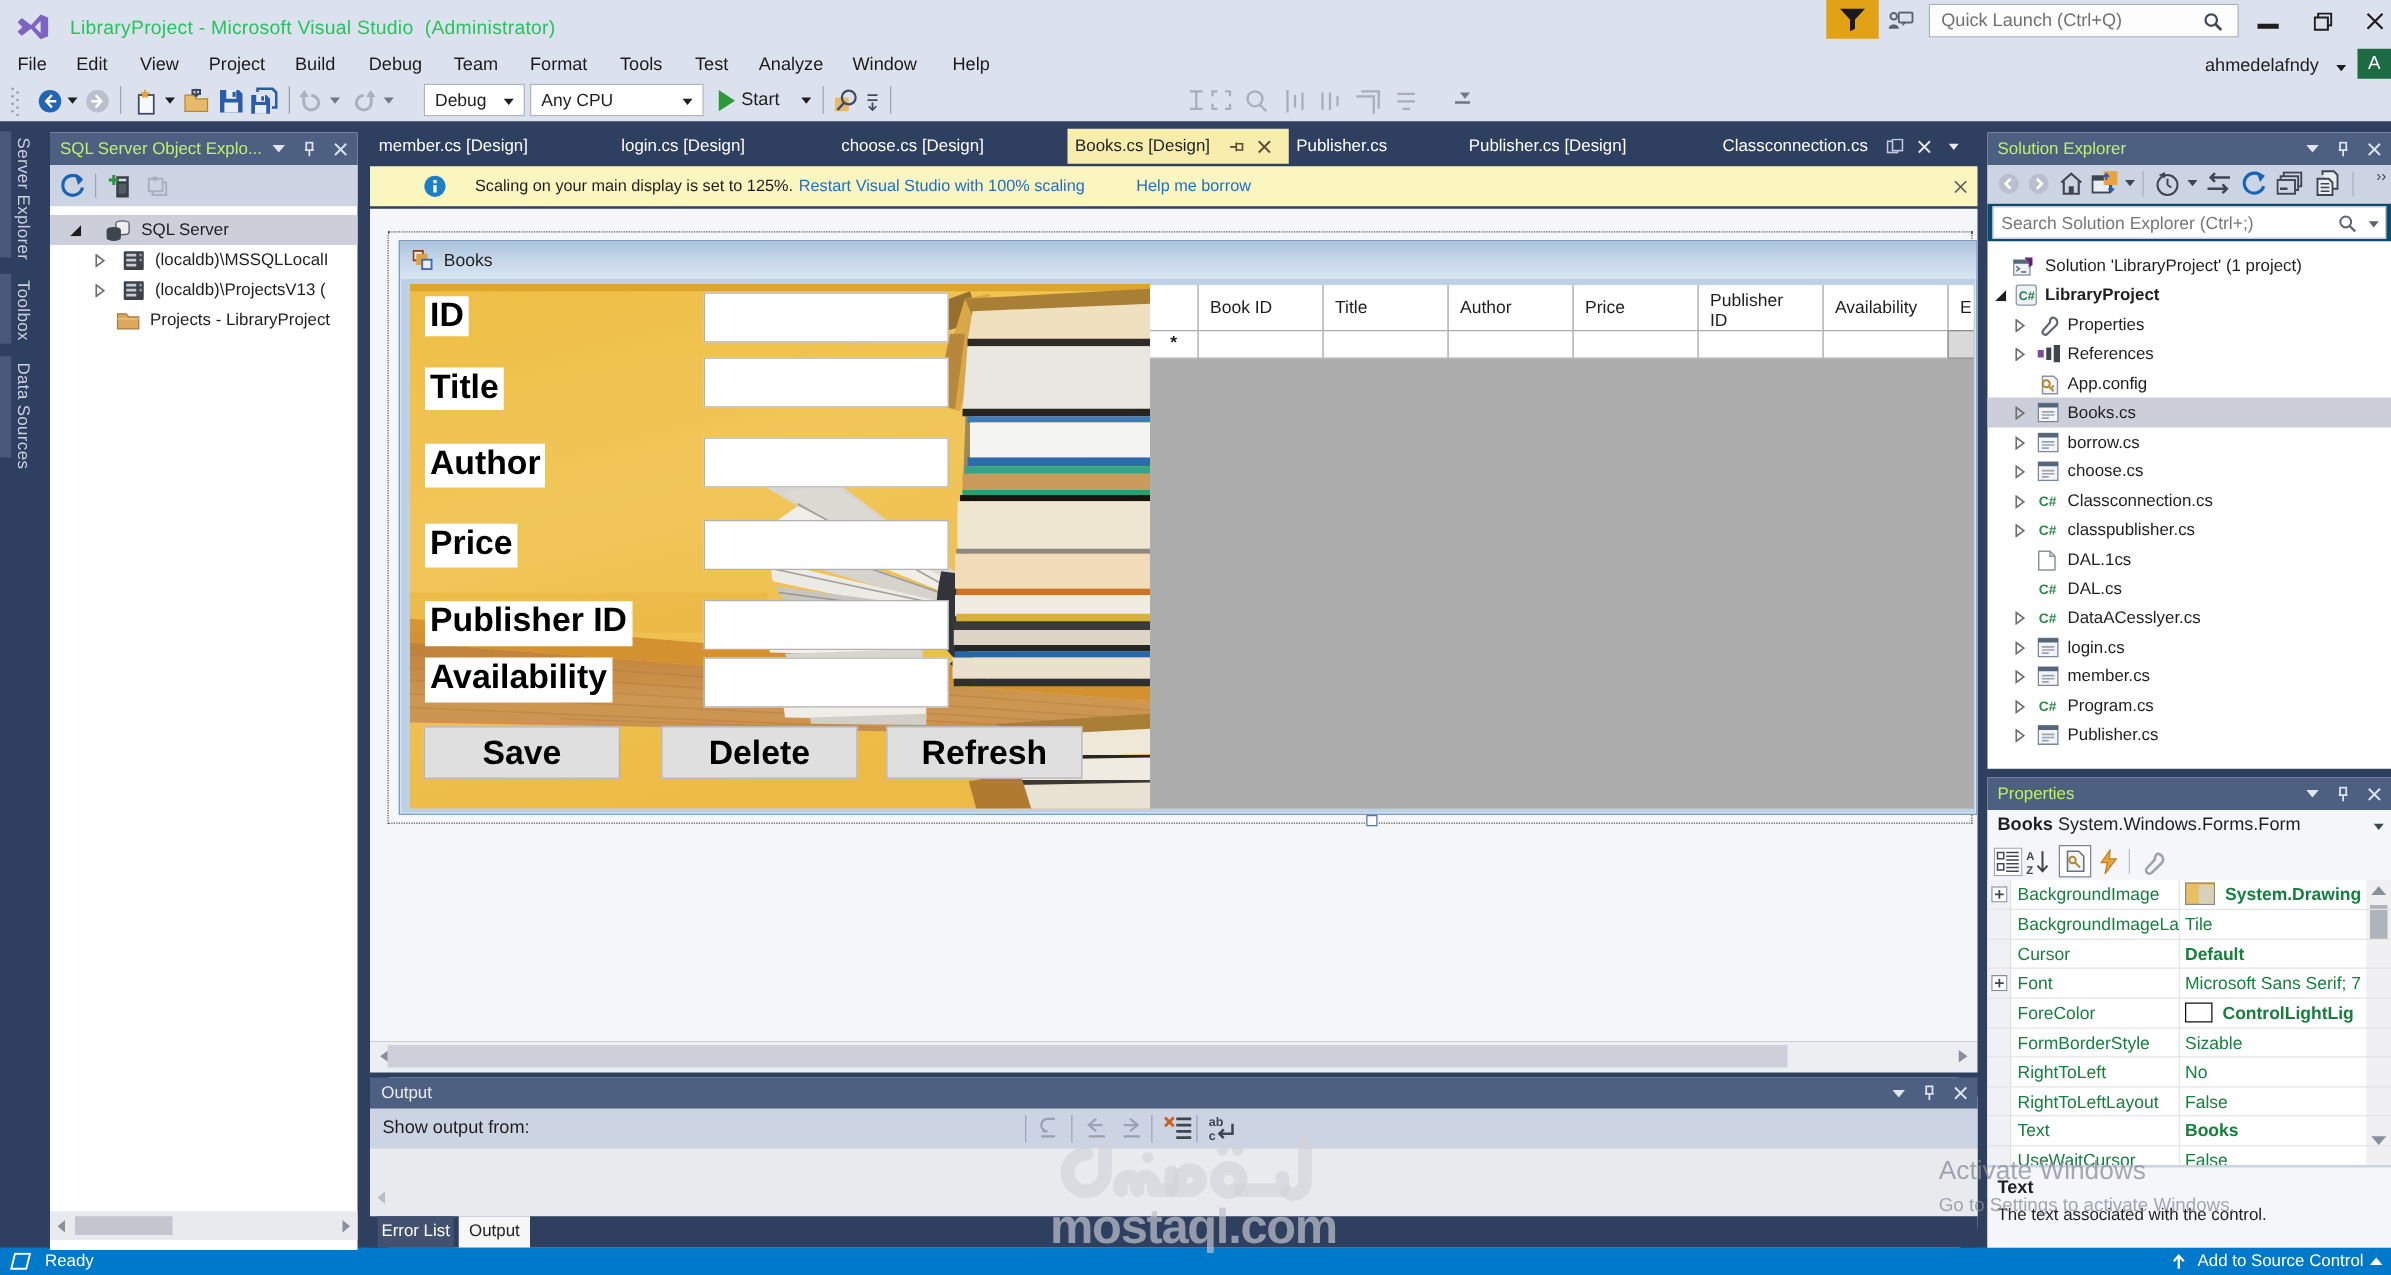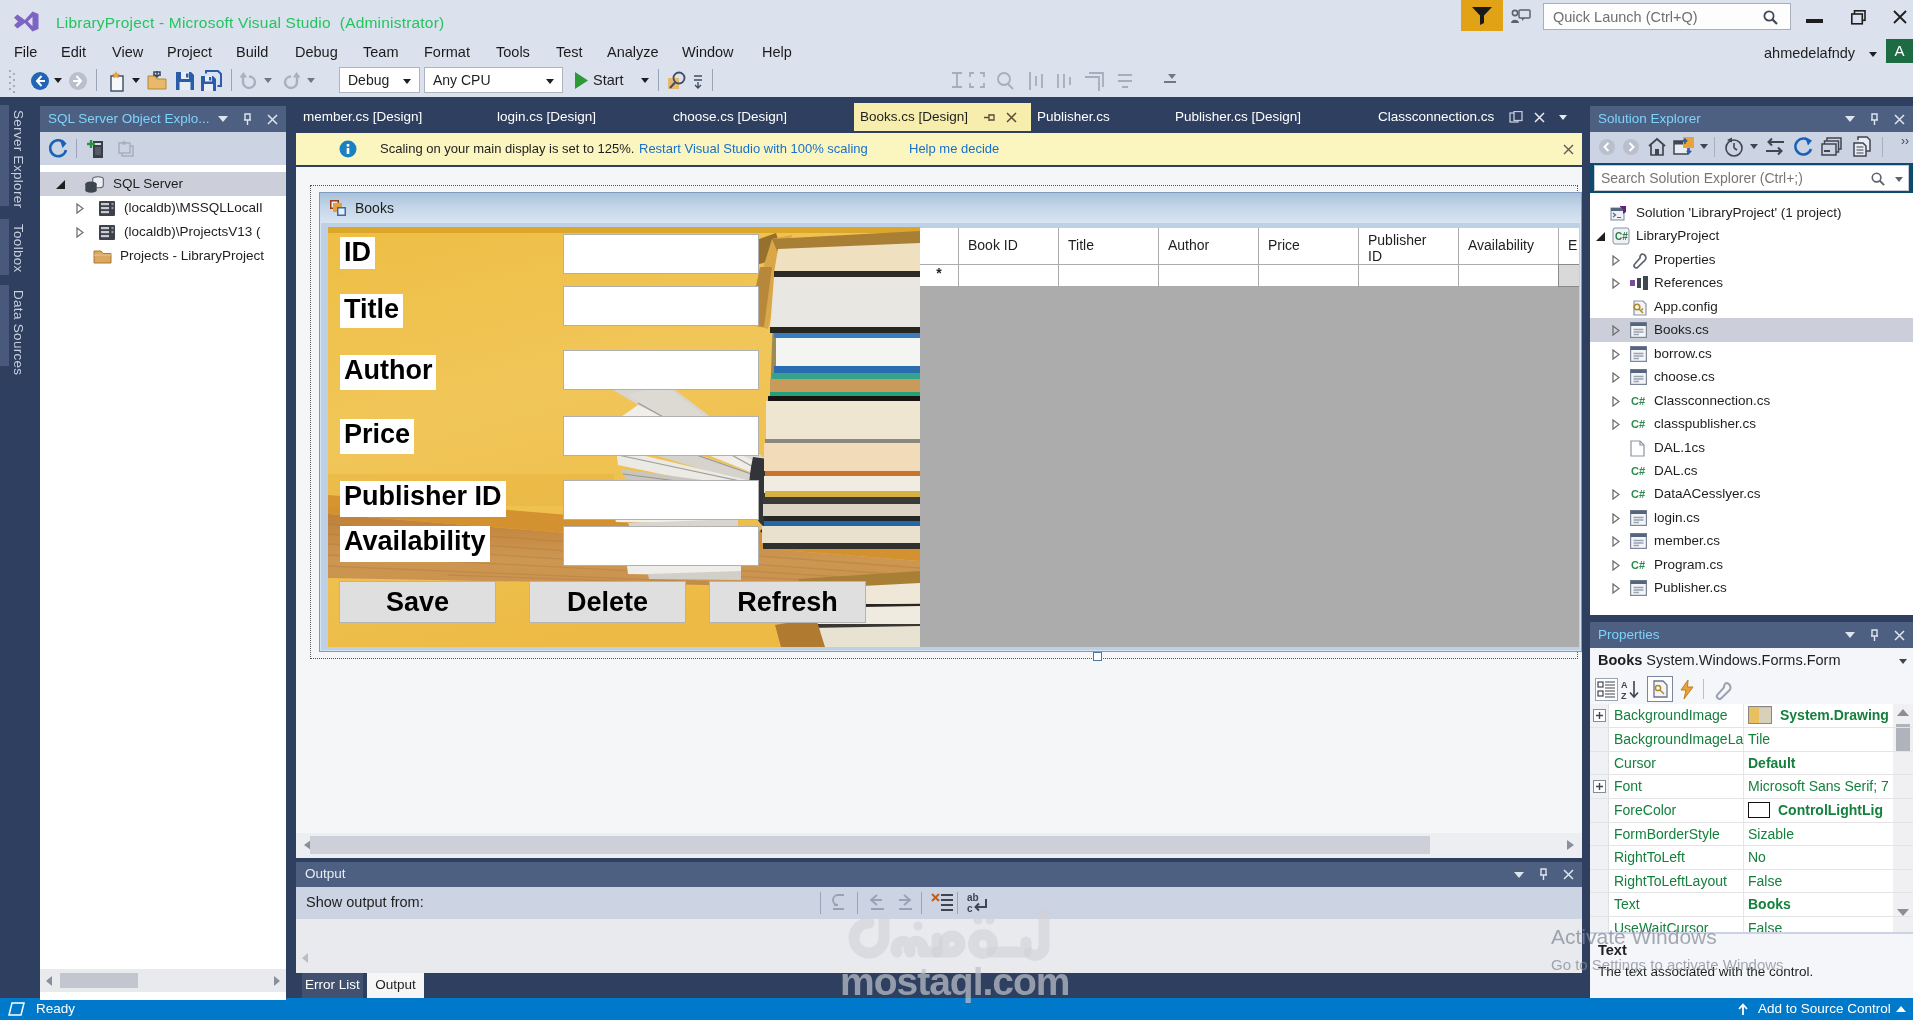--- a/index.html
+++ b/index.html
@@ -29,21 +29,21 @@
 
 #statusbar { position:absolute; left:0; top:998px; width:1913px; height:22px; background:#0079cb; color:#fff; font-size:13.5px; }
 
 
 .vtab { position:absolute; left:0; width:34px; color:#c9d0de; }
 .vtab .chip { position:absolute; left:0; top:0; width:9px; height:100%; background:#49597b; }
 .vtab span { position:absolute; left:11px; top:5px; writing-mode:vertical-lr; font-size:13.5px; white-space:nowrap; letter-spacing:0.3px; }
 
 
 .panel { position:absolute; background:#fff; }
-.ptitle { position:absolute; left:0; top:0; right:0; height:26px; background:#4d6082; color:#7dd3fc; font-size:13.5px; line-height:25px; padding-left:8px; }
+.ptitle { position:absolute; left:0; top:0; right:0; height:26px; background:#4d6082; color:#bef264; font-size:13.5px; line-height:25px; padding-left:8px; }
 .ptools { position:absolute; right:8px; top:0; height:26px; display:flex; align-items:center; gap:14px; }
 .tree { font-size:13.5px; color:#1e1e1e; }
 .trow { position:absolute; height:24px; line-height:24px; white-space:nowrap; }
 .selrow { background:#ccceda; }
 
 
 #tabrow { position:absolute; left:296px; top:103px; width:1286px; height:28px; color:#ffffff; font-size:13.5px; }
 .tab { position:absolute; top:0; height:28px; line-height:28px; white-space:nowrap; }
 #scalebar { position:absolute; left:296px; top:133px; width:1286px; height:32px; background:#fbf5c0; font-size:13px; color:#1e1e1e; }
 #designer { position:absolute; left:296px; top:167px; width:1286px; height:666px; background:#f5f6f8; overflow:hidden; }
@@ -370,21 +370,21 @@
 </div>
 
 <div id="scalebar">
   <svg class="abs" style="left:43px;top:7px" width="18" height="18" viewBox="0 0 18 18">
       <circle cx="9" cy="9" r="8.5" fill="#1a80c4"></circle>
       <rect x="7.7" y="4" width="2.6" height="2.6" fill="#fff"></rect>
       <rect x="7.7" y="8" width="2.6" height="6" fill="#fff"></rect>
     </svg>
   <div class="abs" style="left:84px;top:8px">Scaling on your main display is set to 125%.</div>
   <div class="abs" style="left:343px;top:8px;color:#1a70c8">Restart Visual Studio with 100% scaling</div>
-  <div class="abs" style="left:613px;top:8px;color:#1a70c8">Help me decide</div>
+  <div class="abs" style="left:613px;top:8px;color:#1a70c8">Help me borrow</div>
   <svg class="abs" style="left:1267px;top:11px" width="11" height="11" viewBox="0 0 11 11">
       <path d="M1 1 L10 10 M10 1 L1 10" stroke="#5a5a5a" stroke-width="1.4"></path>
     </svg>
 </div>
 
 <div id="designer">
   <div id="formsel"></div>
 
   <div id="formwin">
     <div id="formtitle">
@@ -673,21 +673,21 @@
       <span style="position:absolute;left:46px">Solution 'LibraryProject' (1 project)</span>
     </div>
     <div class="trow" style="top:23px;width:100%">
       <svg class="abs" style="left:6px;top:8px" width="9" height="9" viewBox="0 0 9 9">
           <path d="M9 0 L9 9 L0 9 Z" fill="#1e1e1e"></path>
         </svg>
       <svg class="abs" style="left:22px;top:3px" width="18" height="18" viewBox="0 0 18 18">
           <rect x="1" y="1" width="16" height="16" rx="2" fill="#eef1f6" stroke="#8a93a5" stroke-width="1"></rect>
           <text x="3" y="13" font-size="10" font-weight="bold" fill="#2e7d46" font-family="Liberation Sans">C#</text>
         </svg>
-      <span style="position:absolute;left:46px;font-weight:normal">LibraryProject</span>
+      <span style="position:absolute;left:46px;font-weight:bold">LibraryProject</span>
     </div>
     <div class="trow" style="top:47px;width:100%">
       <svg class="abs" style="left:22px;top:7px" width="8" height="11" viewBox="0 0 8 11">
           <path d="M1 1 L7 5.5 L1 10 Z" fill="none" stroke="#707070" stroke-width="1.3"></path>
         </svg>
       <svg class="abs" style="left:40px;top:4px" width="17" height="17" viewBox="0 0 17 17">
           <path d="M12 2 a3.8 3.8 0 0 1 2.6 6.6 L8 15 a2.2 2.2 0 0 1 -3.4 -2.8 L10 6 A3.8 3.8 0 0 1 12 2 Z" fill="none" stroke="#5b646f" stroke-width="1.7"></path>
         </svg>
       <span style="position:absolute;left:64px">Properties</span>
     </div>

